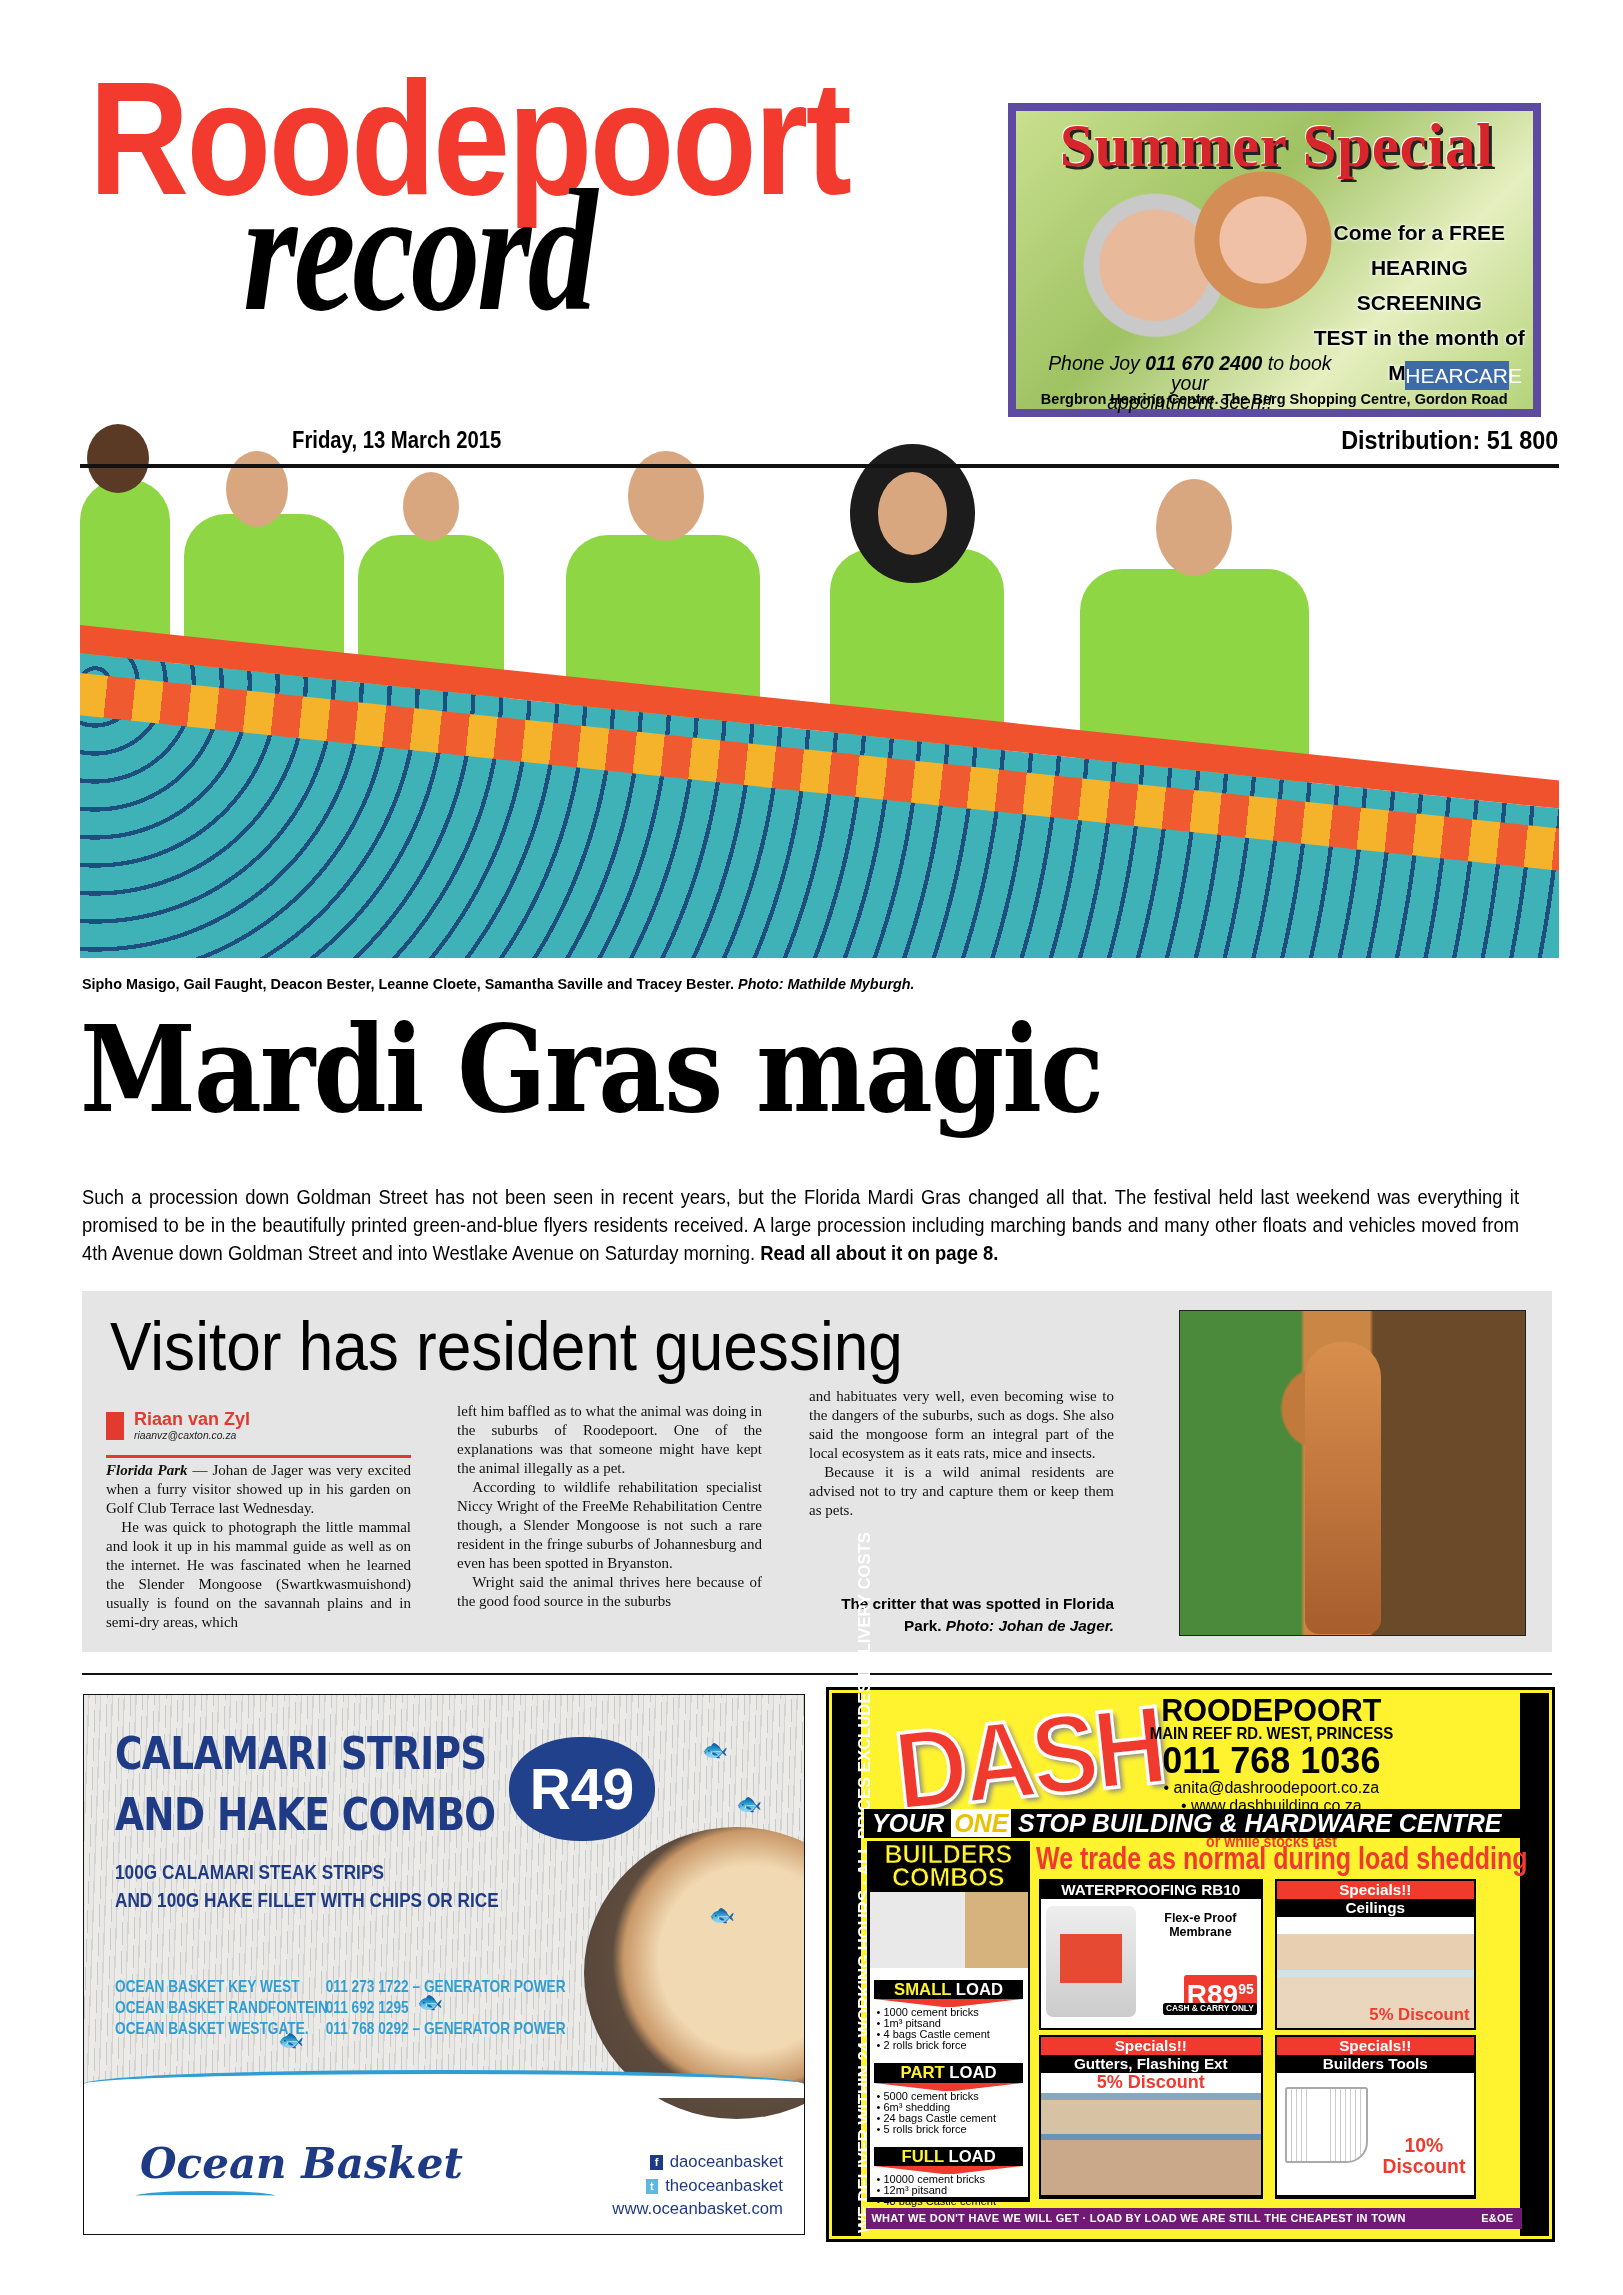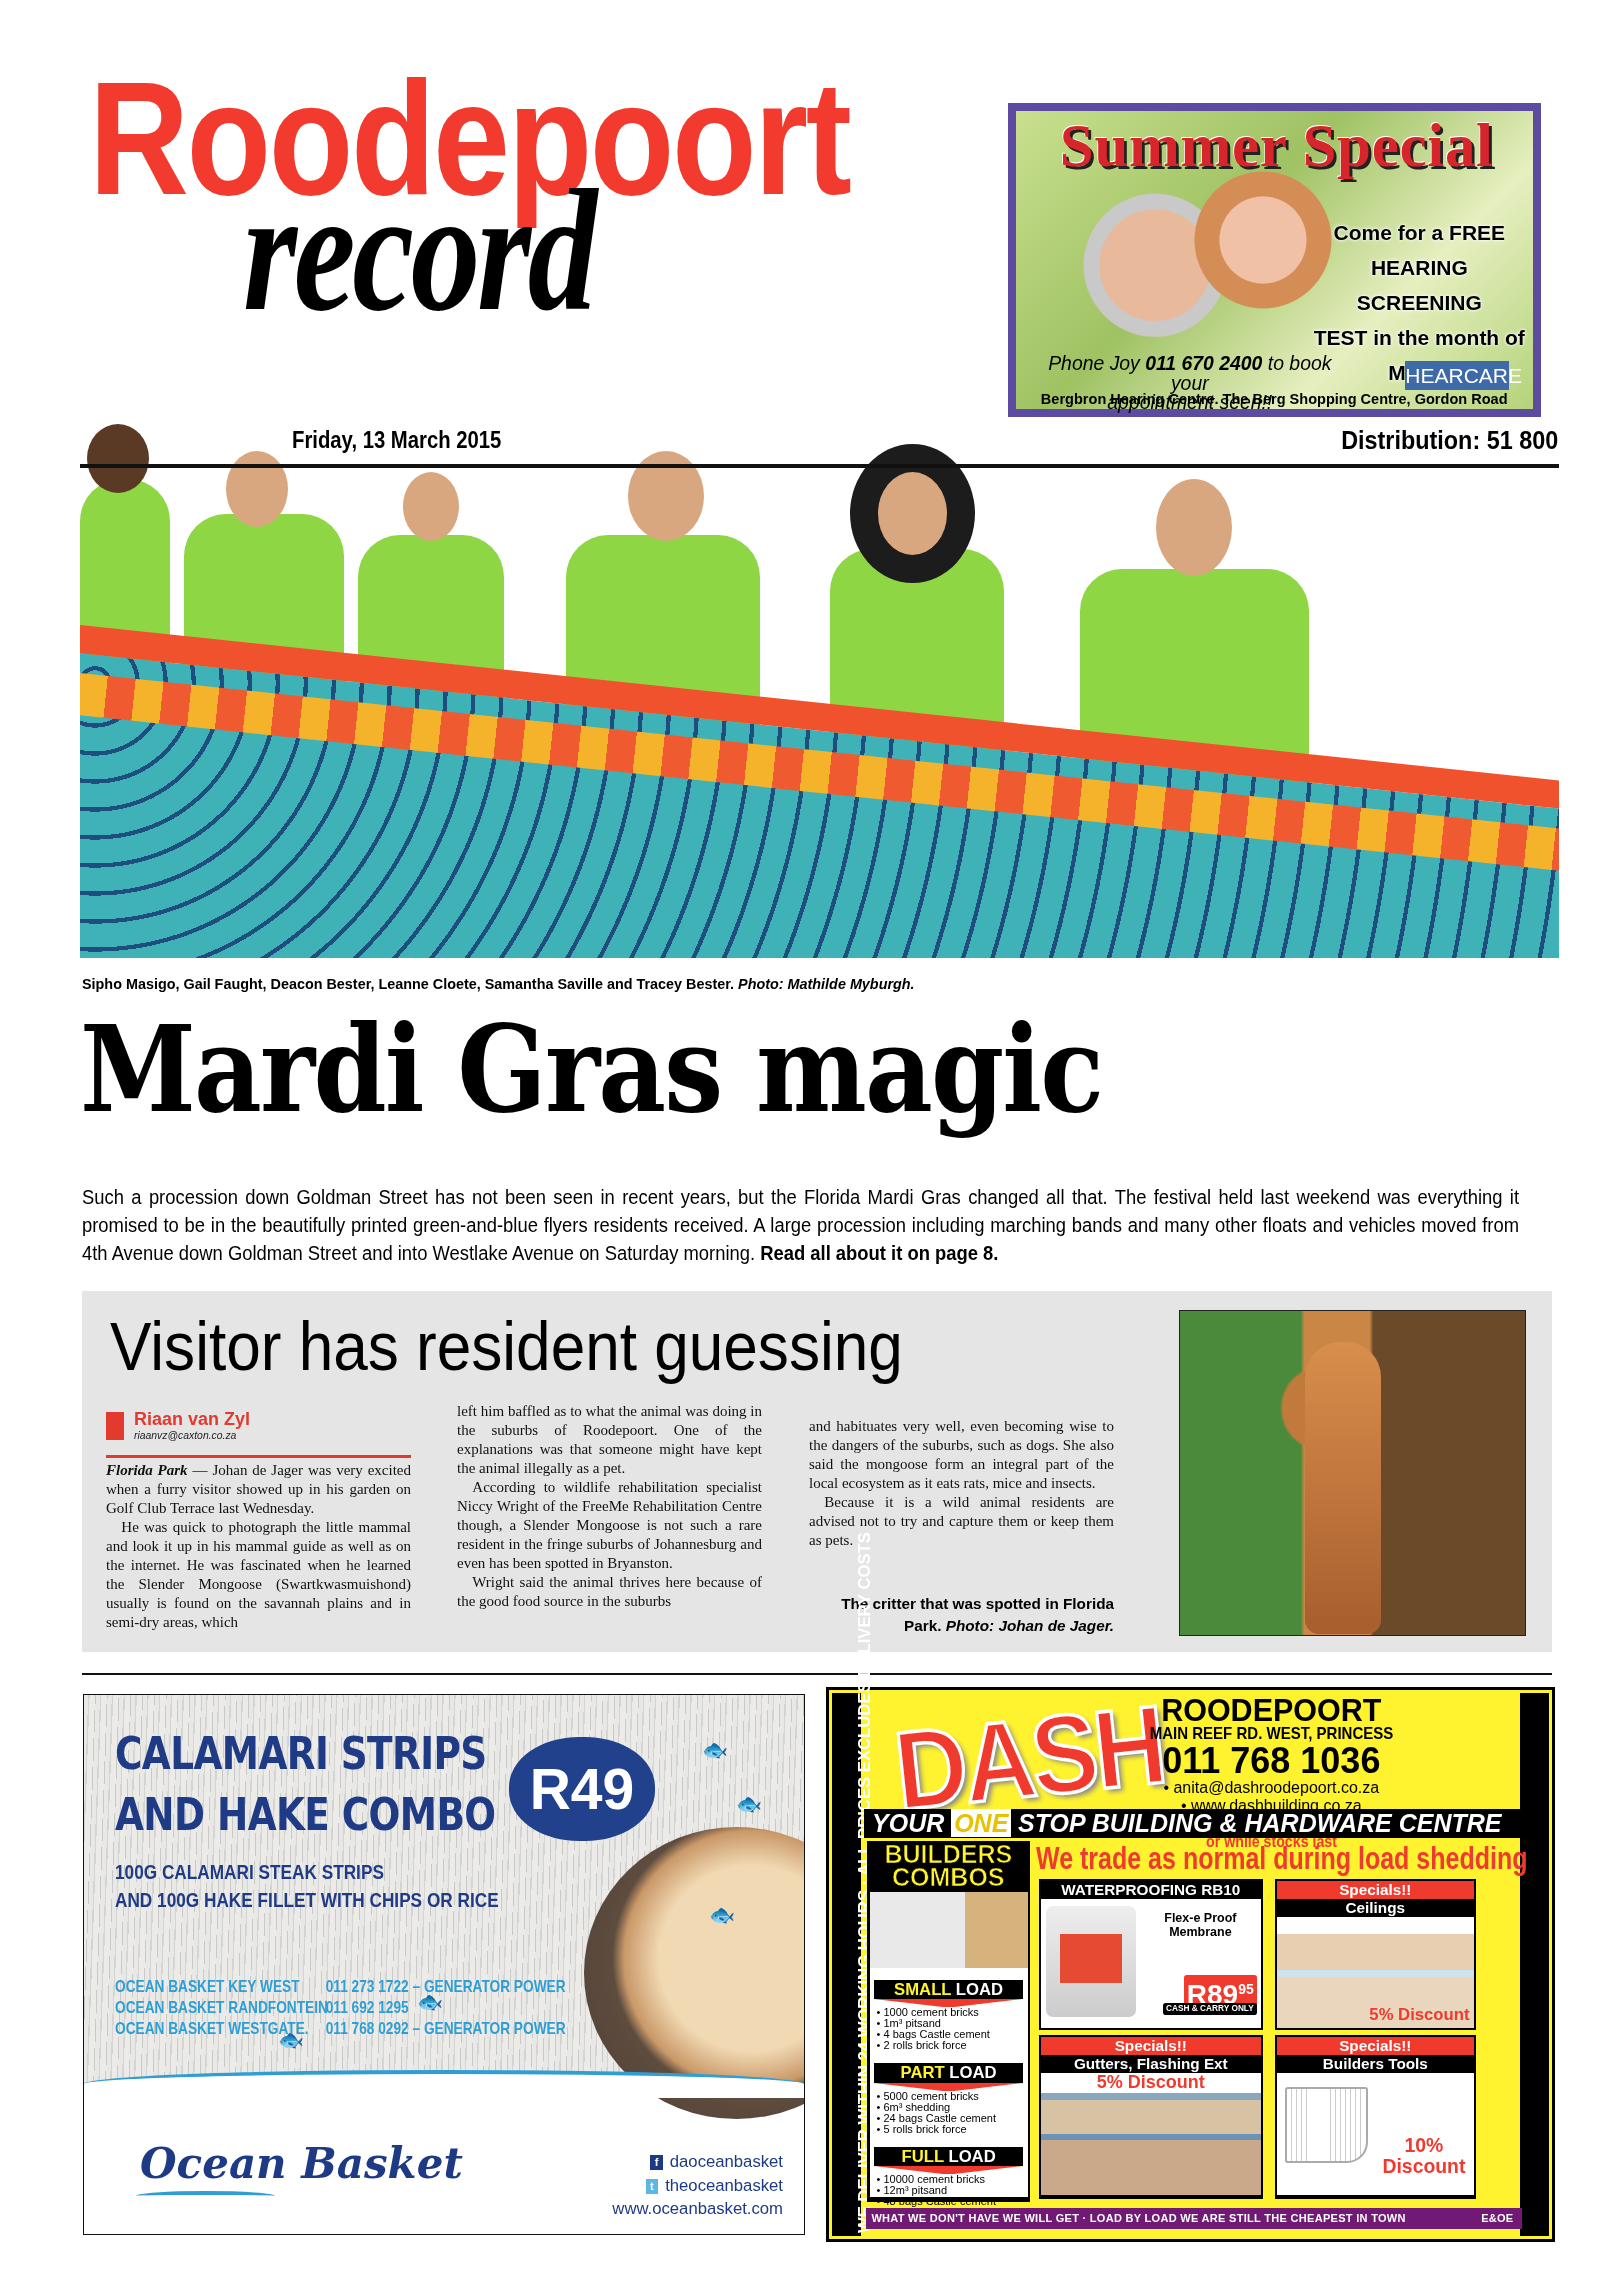--- a/index.html
+++ b/index.html
@@ -41,21 +41,21 @@
 #vis-title{position:absolute;left:28px;top:14px;font-size:69px;line-height:83px;white-space:nowrap;transform:scaleX(0.9);transform-origin:left top}
 #vis-author-sq{position:absolute;left:24px;top:121px;width:18px;height:28px;background:#e23a2f}
 #vis-author{position:absolute;left:52px;top:118px;color:#e23a2f;font-weight:bold;font-size:18px}
 #vis-email{position:absolute;left:52px;top:139px;font-style:italic;font-size:10.4px;color:#222}
 #vis-rule{position:absolute;left:24px;top:164px;width:305px;height:2.8px;background:#e23a2f}
 .col{position:absolute;font-family:"Liberation Serif",serif;font-size:15px;line-height:19px;text-align:justify;color:#111}
 .col p{text-indent:15.3px}
 .col p.first{text-indent:0}
 #col1{left:24px;top:170px;width:305px}
 #col2{left:375px;top:111px;width:305px}
-#col3{left:727px;top:126px;width:305px}
+#col3{left:727px;top:96px;width:305px}
 #vis-photo{position:absolute;left:1097px;top:19.4px;width:347px;height:326px;border:1.4px solid #222;background:radial-gradient(ellipse at 40% 30%,#c27a3c 0 12%,transparent 13%),linear-gradient(90deg,#4a8a3a 0 35%,#c98645 36% 55%,#6b4a2a 56% 100%)}
 #vis-photo .mong{position:absolute;left:125px;top:31px;width:76px;height:292px;background:linear-gradient(#d88e4c,#a85e2d);border-radius:35px 35px 14px 14px}
 #vis-caption{position:absolute;left:727px;top:302px;width:305px;text-align:right;font-weight:bold;font-size:15.3px;line-height:22px}
 #vis-caption i{font-style:italic}
 #rule-mid{left:82px;top:1673px;width:1470px;height:2.1px;background:#111}
 
 #ad-ocean{left:83px;top:1694px;width:722px;height:541px;border:1.4px solid #111;overflow:hidden;background:#fff}
 #ocean-wood{position:absolute;left:0;top:0;width:100%;height:389px;background:repeating-linear-gradient(92deg,#e8e8e6 0 4.2px,#d4d4d2 4.2px 5.6px,#ecebe8 5.6px 11px,#c9c9c7 11px 11.8px)}
 #ocean-food{position:absolute;left:500px;top:132px;width:305px;height:292px;border-radius:50%;background:radial-gradient(circle at 55% 45%,#f1d9b3 0 40%,#c99868 55%,#5e4c3e 60%,#4a3c32 100%)}
 #ocean-title{position:absolute;left:30.5px;top:28px;font-family:"DejaVu Sans",sans-serif;font-weight:bold;font-size:44px;line-height:61px;color:#203b86;letter-spacing:-0.7px;transform:scaleX(0.85);transform-origin:left top;white-space:nowrap}

